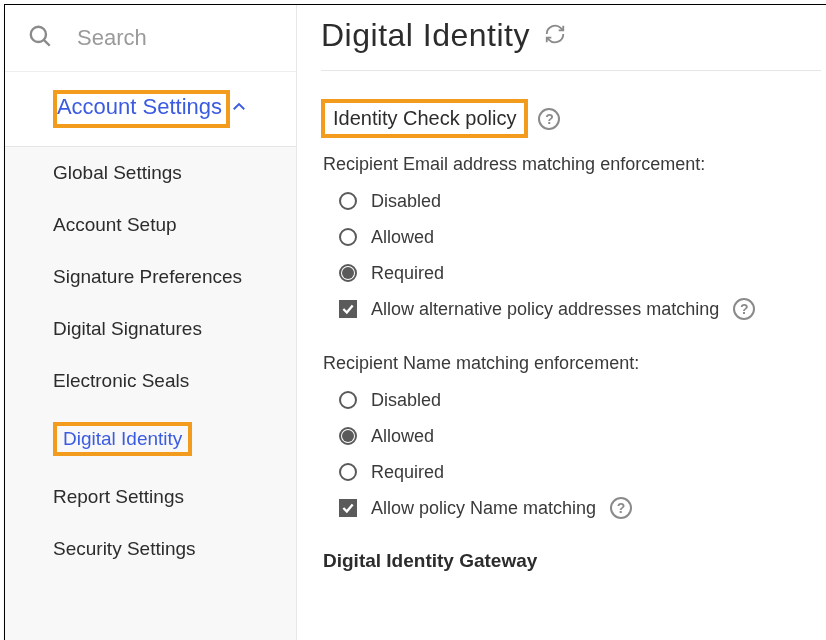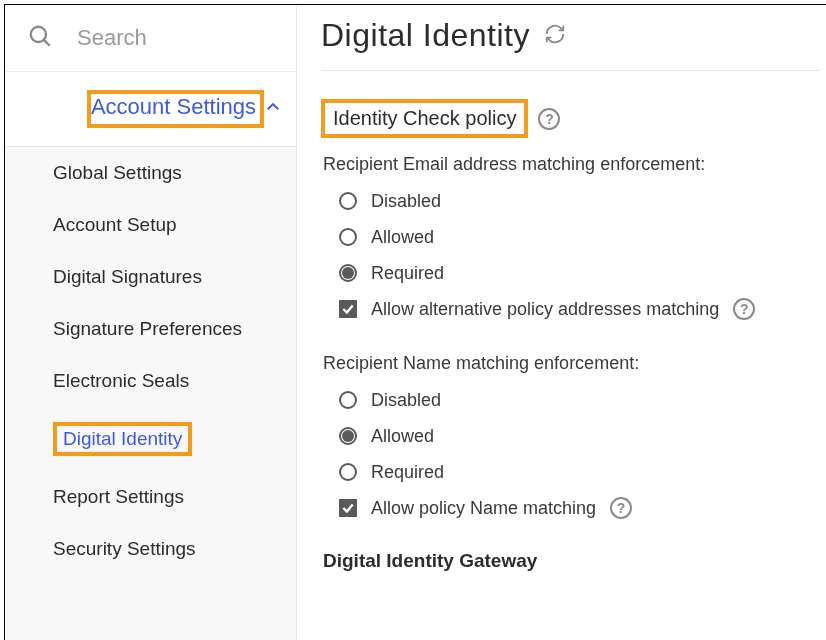--- a/index.html
+++ b/index.html
@@ -39,21 +39,21 @@
     outline: none;
     font-size: 22px;
     color: #2c2c2c;
     background: transparent;
     width: 100%;
   }
   .search-input::placeholder { color: #9a9a9a; }
   .section-header {
     display: flex;
     align-items: center;
-    justify-content: flex-end;
+    justify-content: center;
     padding: 18px 14px 18px 14px;
     border-bottom: 1px solid #e6e6e6;
   }
   .section-header-label {
     font-size: 22px;
     color: #3b5be0;
     border: 4px solid #f29b1d;
     padding: 0 4px 4px 0;
     line-height: 1.2;
   }
@@ -193,24 +193,24 @@
       </span>
     </div>
     <div class="sidebar-list">
       <div class="sidebar-item">
           <span>Global Settings</span>
         </div>
       <div class="sidebar-item">
           <span>Account Setup</span>
         </div>
       <div class="sidebar-item">
+          <span>Signature Preferences</span>
+        </div>
+      <div class="sidebar-item">
           <span>Digital Signatures</span>
-        </div>
-      <div class="sidebar-item">
-          <span>Signature Preferences</span>
         </div>
       <div class="sidebar-item">
           <span>Electronic Seals</span>
         </div>
       <div class="sidebar-item active">
           <span>Digital Identity</span>
         </div>
       <div class="sidebar-item">
           <span>Report Settings</span>
         </div>

